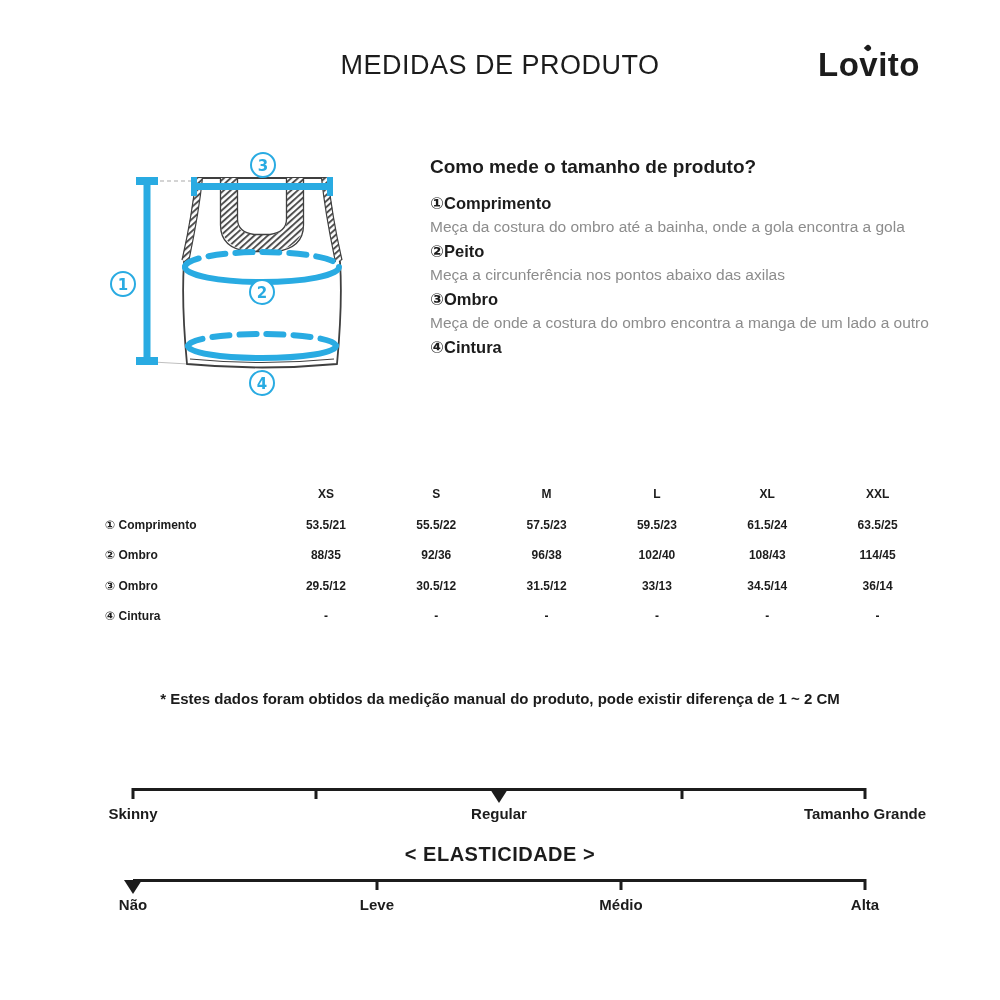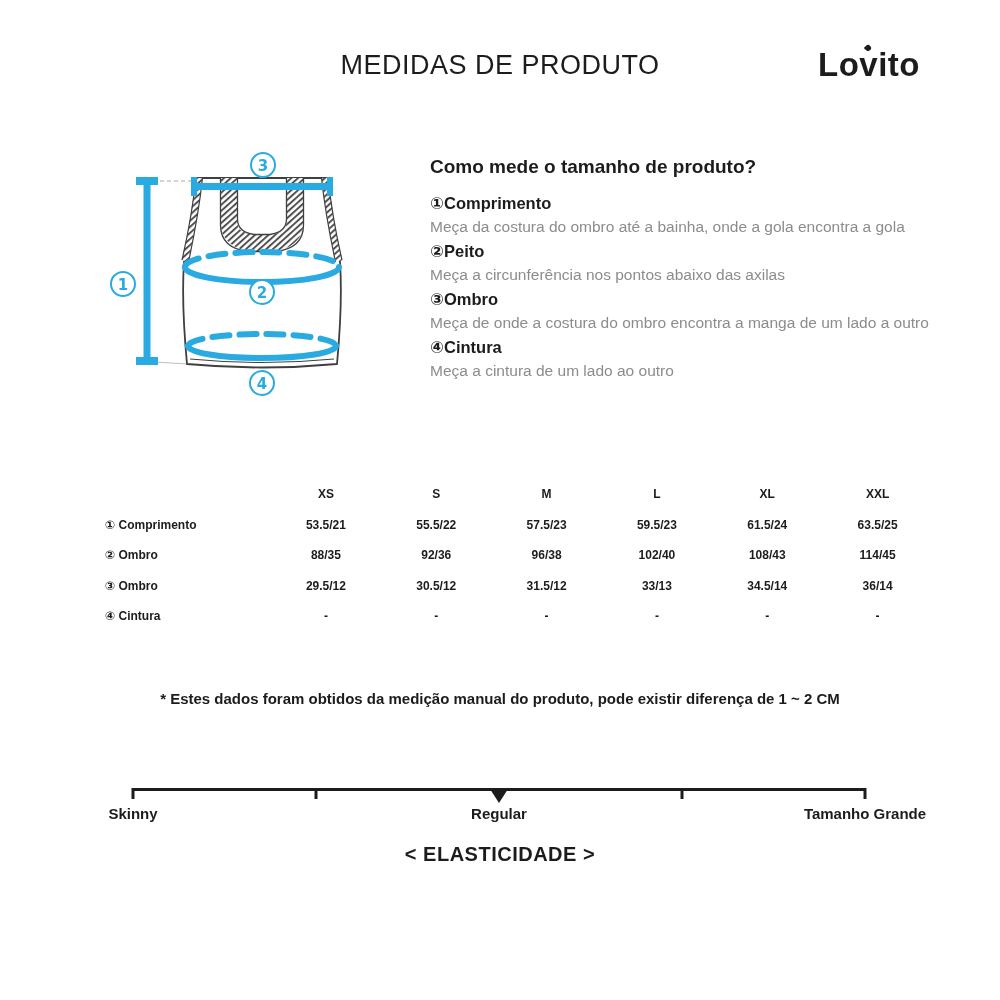--- a/index.html
+++ b/index.html
@@ -135,21 +135,20 @@
     <div>
       <span class="item-label"><span>②</span><span>Peito</span></span>
       <p class="item-desc">Meça a circunferência nos pontos abaixo das axilas</p>
     </div>
     <div>
       <span class="item-label"><span>③</span><span>Ombro</span></span>
       <p class="item-desc">Meça de onde a costura do ombro encontra a manga de um lado a outro</p>
     </div>
     <div>
       <span class="item-label"><span>④</span><span>Cintura</span></span>
-      <p class="item-desc">Meça a cintura de um lado ao outro</p>
     </div>
   </div>
 
 
   <div class="abs size-table">
     <div class="cell head"></div>
     <div class="cell head">XS</div>
     <div class="cell head">S</div>
     <div class="cell head">M</div>
     <div class="cell head">L</div>
@@ -197,14 +196,25 @@
     <div class="tick" style="left:25%;"></div>
     <div class="tick" style="left:75%;"></div>
     <div class="tick" style="left:100%;"></div>
     <div class="marker" style="left:50%;"></div>
     <span class="scale-label" style="left:0%;">Skinny</span>
     <span class="scale-label" style="left:50%;">Regular</span>
     <span class="scale-label" style="left:100%;">Tamanho Grande</span>
   </div>
 
   <div class="abs scale-title ela-title">&lt; ELASTICIDADE &gt;</div>
+  <div class="abs scale ela-scale">
+    <div class="scale-line"></div>
+    <div class="tick" style="left:33.33%;"></div>
+    <div class="tick" style="left:66.67%;"></div>
+    <div class="tick" style="left:100%;"></div>
+    <div class="marker" style="left:0%;"></div>
+    <span class="scale-label" style="left:0%;">Não</span>
+    <span class="scale-label" style="left:33.33%;">Leve</span>
+    <span class="scale-label" style="left:66.67%;">Médio</span>
+    <span class="scale-label" style="left:100%;">Alta</span>
+  </div>
 
 </div>
 
 </body></html>

